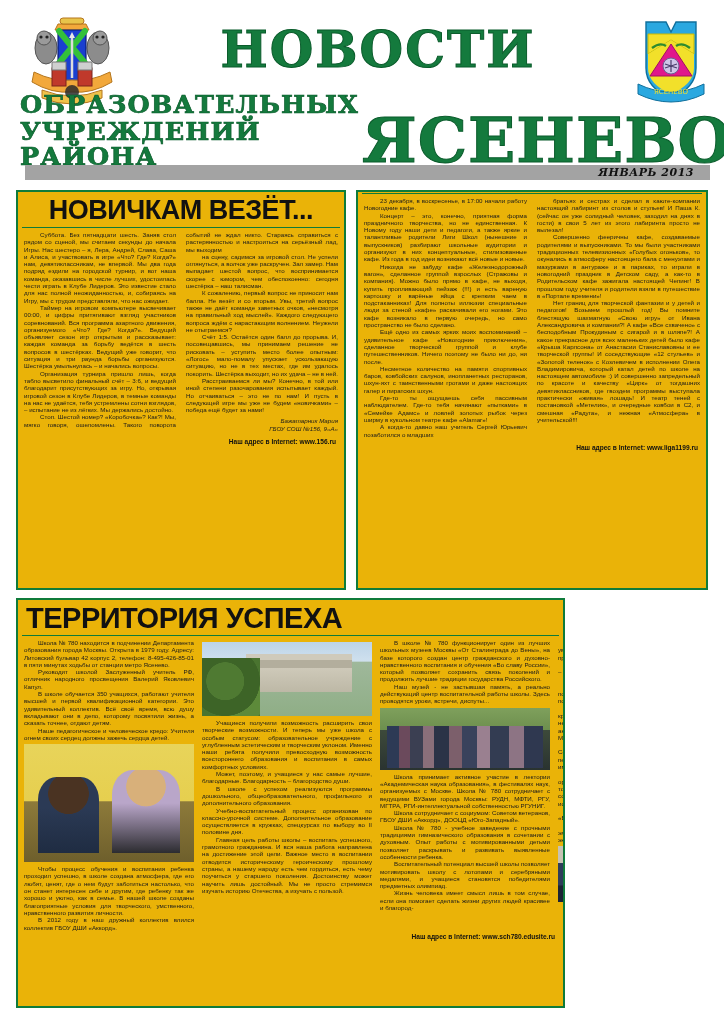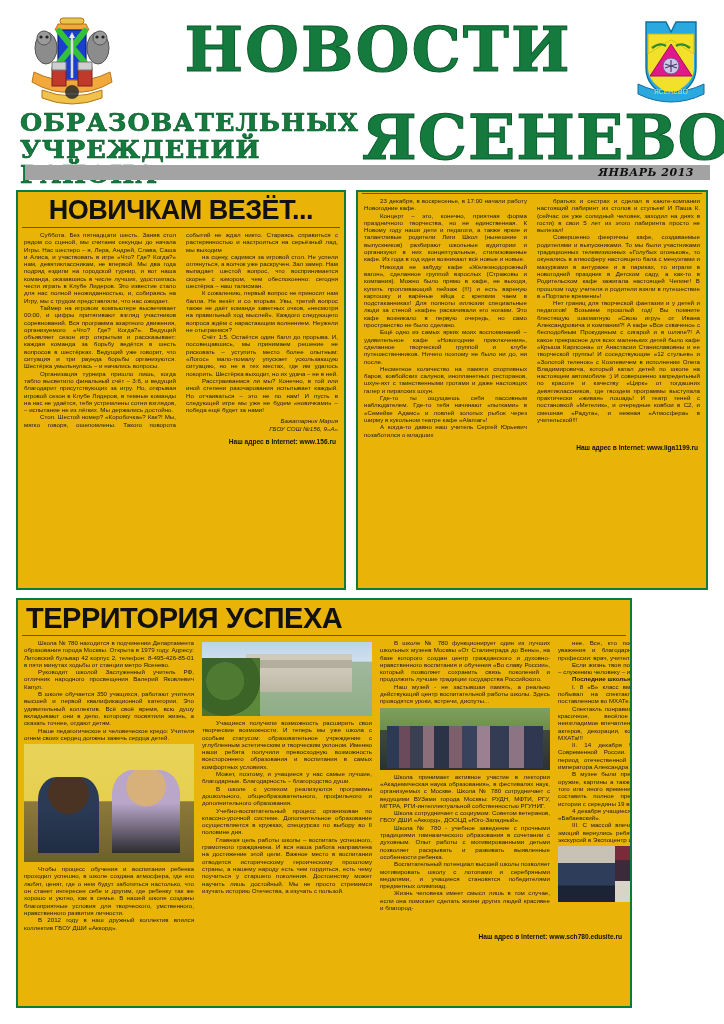--- a/index.html
+++ b/index.html
@@ -31,34 +31,33 @@
     position: absolute; right: 16px; top: 14px;
     width: 74px; height: 98px;
   }
   .title-main {
     position: absolute;
     left: 148px; top: 10px;
     width: 460px;
     text-align: center;
     font-family: "DejaVu Serif", serif;
     font-weight: bold;
-    font-size: 62px;
+    font-size: 50px;
     line-height: 80px;
     letter-spacing: 2px;
     color: #147a3d;
     -webkit-text-stroke: 1px #0b5c2c;
   }
   .title-sub-wrap {
     position: absolute;
     left: 20px; top: 92px;
     width: 684px;
     display: flex;
-    align-items: flex-start;
+    align-items: flex-end;
     justify-content: flex-start;
-    margin-top: 18px;
   }
   .title-sub-left {
     font-family: "DejaVu Serif", serif;
     font-weight: bold;
     color: #147a3d;
     -webkit-text-stroke: 0.7px #0b5c2c;
     line-height: 1.0;
     transform: scaleX(1.02);
     transform-origin: left bottom;
   }
@@ -164,21 +163,21 @@
   
   #art-kafe {
     left: 356px; top: 190px;
     width: 352px; height: 400px;
   }
   #art-kafe .cols { column-count: 2; }
 
   
   #art-territoria {
     left: 16px; top: 598px;
-    width: 616px; height: 410px;
+    width: 549px; height: 410px;
   }
   #art-territoria .headline {
     text-align: left;
     padding-left: 8px;
     font-size: 29px;
   }
   .terr-grid {
     display: grid;
     grid-template-columns: 170px 170px 170px 170px;
     column-gap: 8px;

